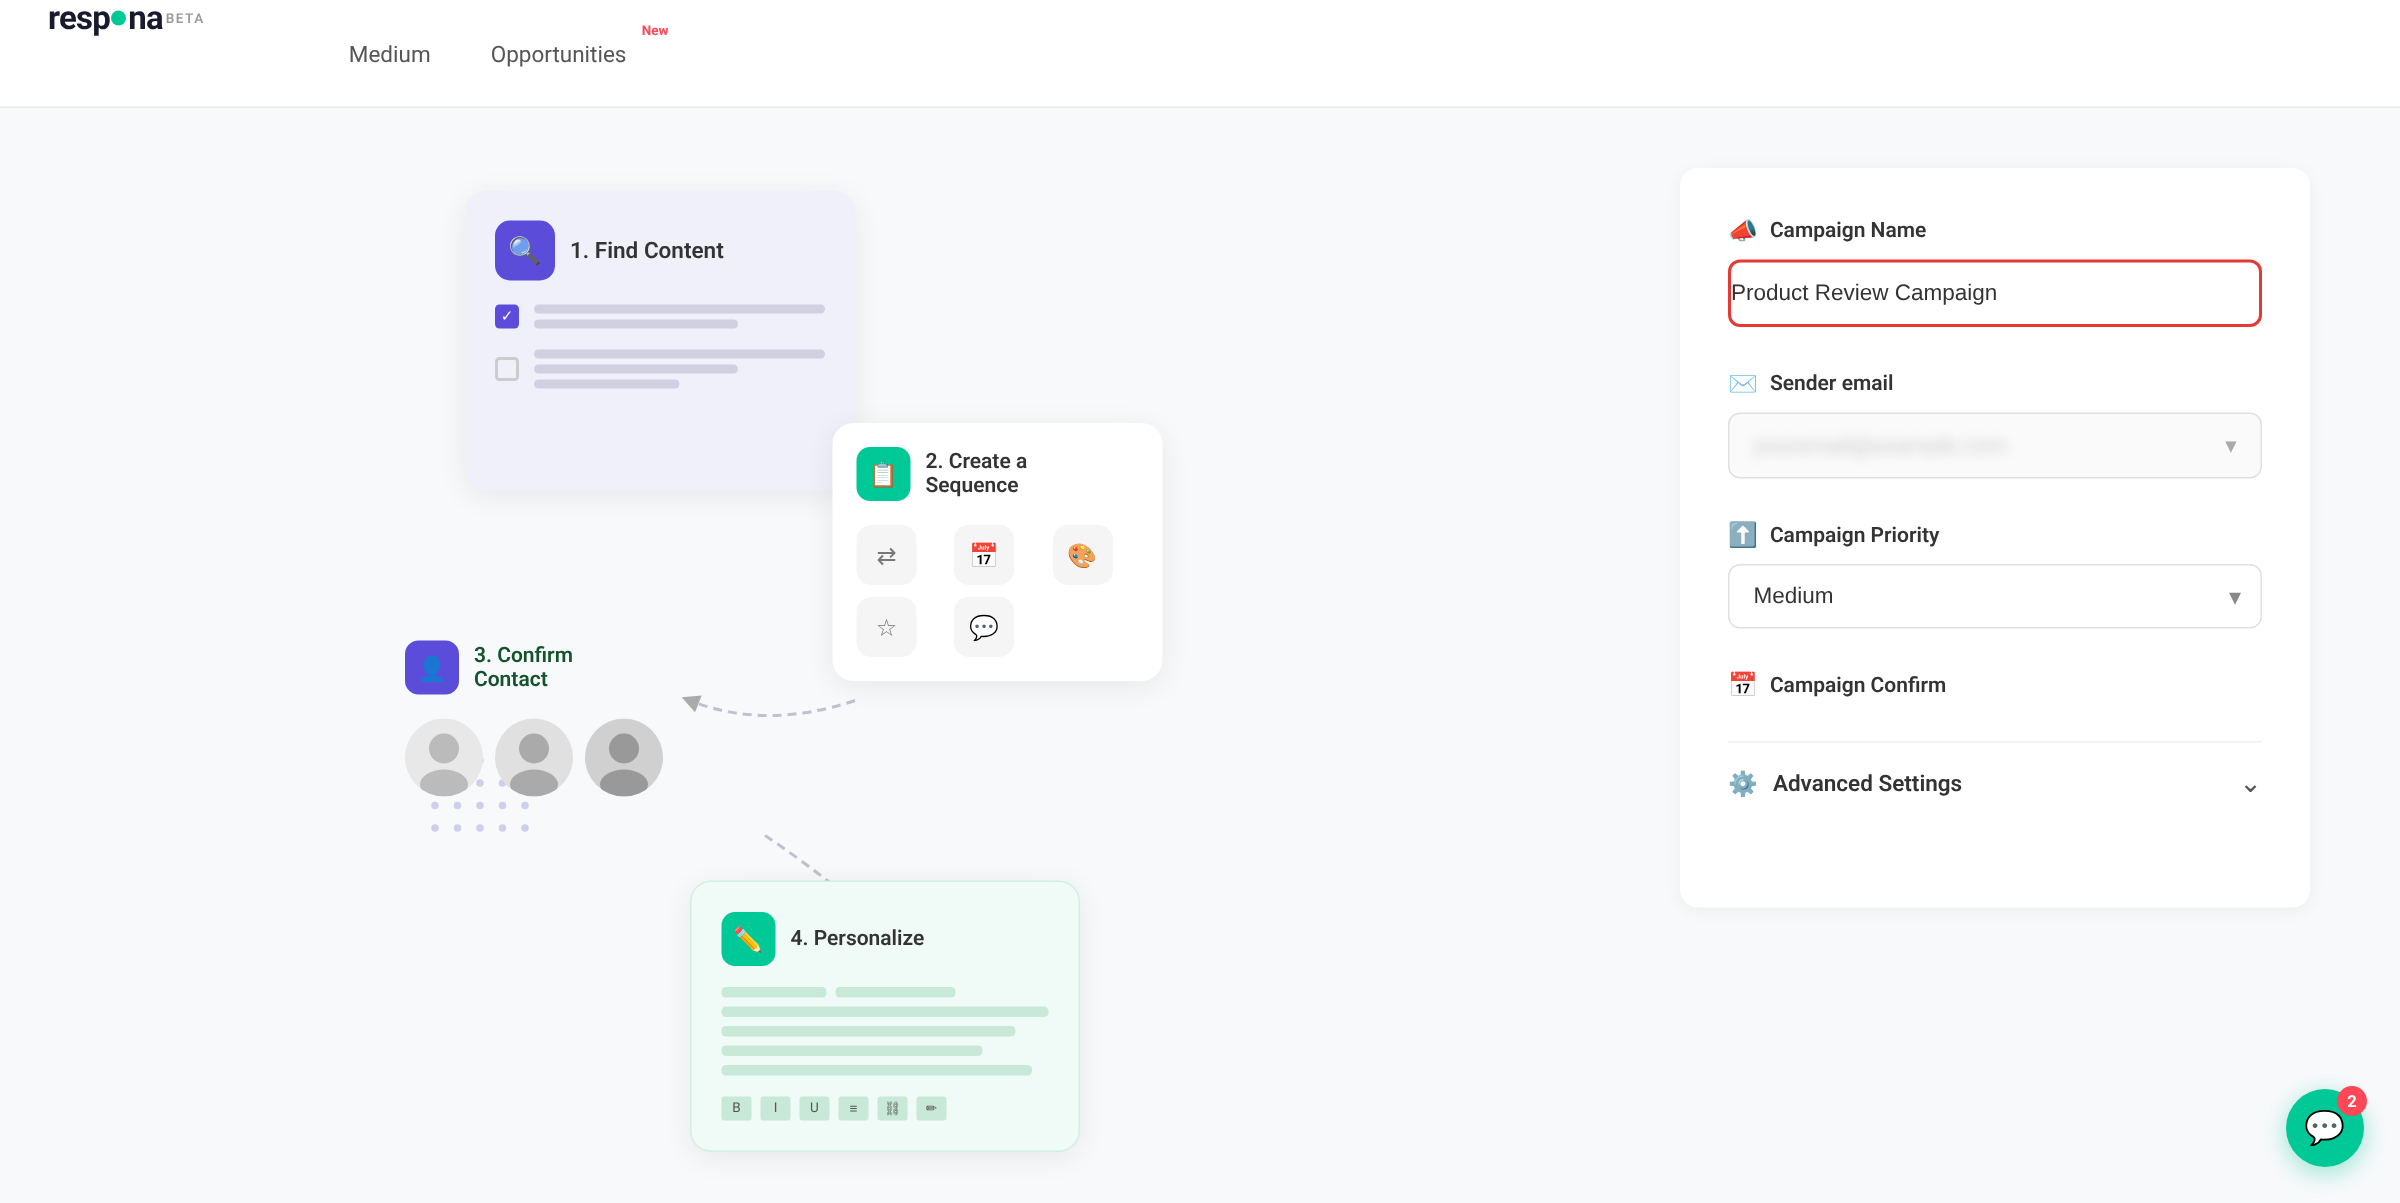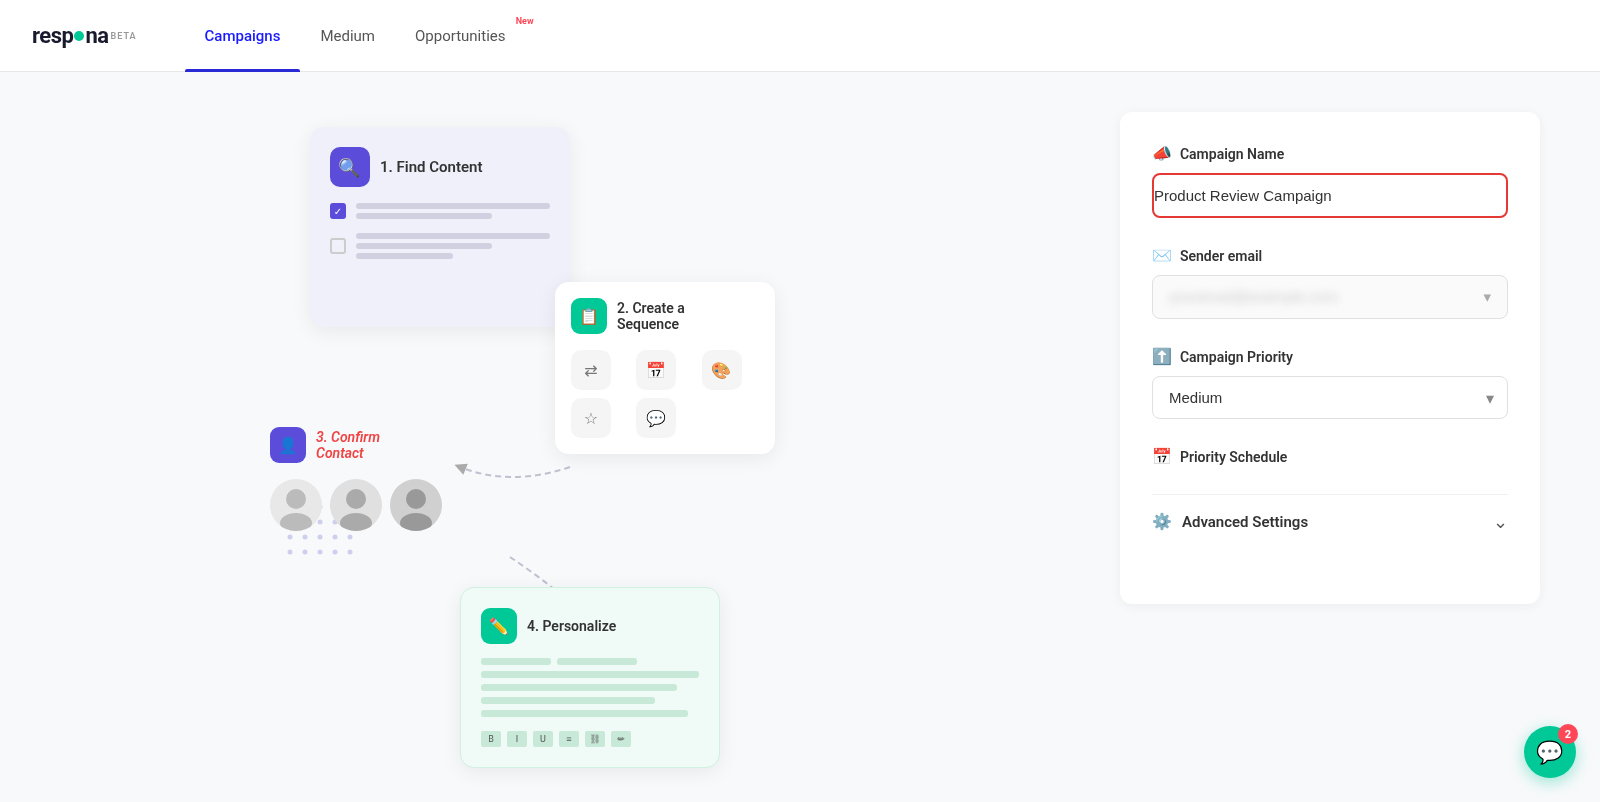--- a/index.html
+++ b/index.html
@@ -3,24 +3,25 @@
   <meta charset="utf-8">
   <style>
     * { box-sizing: border-box; margin: 0; padding: 0; }
     body { font-family: -apple-system, BlinkMacSystemFont, 'Segoe UI', Roboto, sans-serif; background: #f8f9fb; color: #333; }
 
     
     .navbar {
       background: #fff;
       border-bottom: 1px solid #e8e8e8;
       display: flex;
-      align-items: center;
+      align-items: flex-start;
       padding: 0 32px;
       height: 72px;
       position: relative;
+      gap: 28px;
     }
     .logo-wrap {
       display: flex;
       align-items: center;
       margin-right: 48px;
     }
     .logo-text {
       font-size: 22px;
       font-weight: 700;
       color: #1a1a2e;
@@ -306,22 +307,21 @@
       border-radius: 9px;
       display: flex;
       align-items: center;
       justify-content: center;
       color: #fff;
       font-size: 16px;
     }
     .step3-label {
       font-size: 14px;
       font-weight: 600;
-      color: #ef4444;
-      font-style: italic;
+      color: #14532d;
     }
     .avatars {
       display: flex;
       gap: 8px;
     }
     .avatar-circle {
       width: 52px;
       height: 52px;
       border-radius: 50%;
       background: #e8e8e8;
@@ -571,23 +571,20 @@
 <body>
 
 <nav class="navbar">
   <div class="logo-wrap">
     <span class="logo-text">
       resp<span class="o-dot"></span>na
     </span>
     <span class="beta-badge">BETA</span>
   </div>
   <div class="nav-links">
-    <a class="nav-link active">
-      <span>Campaigns</span>
-    </a>
     <a class="nav-link">
       <span>Medium</span>
     </a>
     <a class="nav-link" style="padding-right:32px">
       <span>Opportunities</span>
       <span class="new-badge">New</span>
     </a>
   </div>
 </nav>
 
@@ -798,21 +795,21 @@
             <option selected="">Medium</option>
             <option>High</option>
           </select>
         </div>
       </div>
 
       
       <div class="form-field">
         <div class="field-label">
           <span class="field-icon">📅</span>
-          <span>Priority Schedule</span>
+          <span>Campaign Confirm</span>
         </div>
       </div>
 
       
       <div class="advanced-settings-row">
         <div class="advanced-settings-left">
           <span class="field-icon">⚙️</span>
           <span>Advanced Settings</span>
         </div>
         <span class="advanced-chevron">⌄</span>

